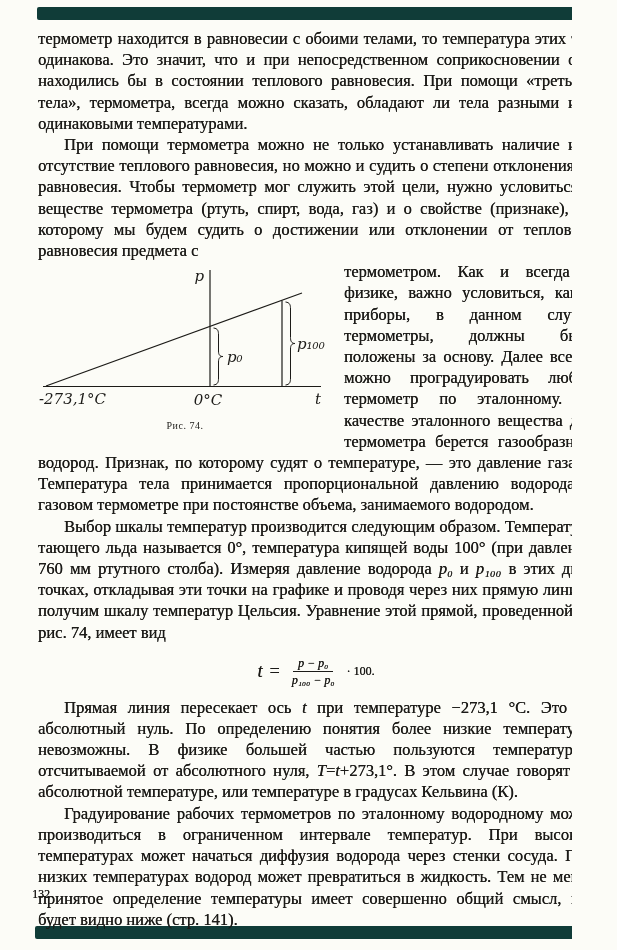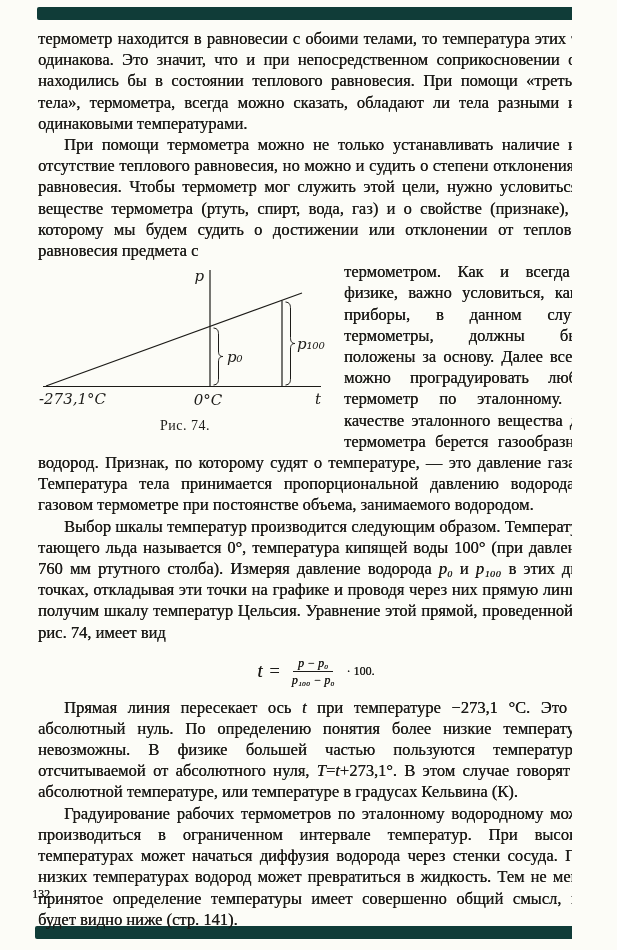--- a/index.html
+++ b/index.html
@@ -41,21 +41,21 @@
   figure.fig{
     float:left;
     width:294px;
     margin:6px 12px 8px 0;
     padding:0;
     text-shadow:none;
   }
   figure.fig svg{display:block;}
   figcaption{
     text-align:center;
-    font-size:14px;
+    font-size:10px;
     margin-top:4px;
     letter-spacing:0.5px;
     text-indent:0;
   }
   .figline{stroke:var(--ink);stroke-width:1.2;fill:none;}
   .figbrace{stroke:var(--ink);stroke-width:1;fill:none;}
   .figlabel{font:italic 15px "DejaVu Serif",serif;fill:var(--ink);}
   
   .formula{
     display:flex;justify-content:center;align-items:center;

